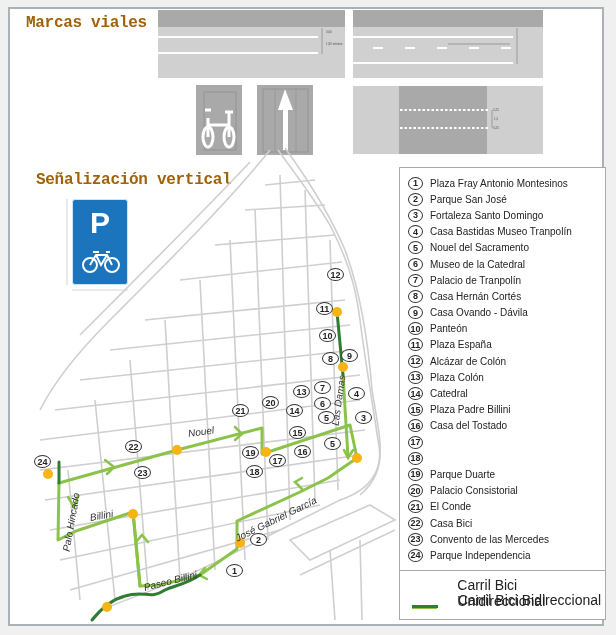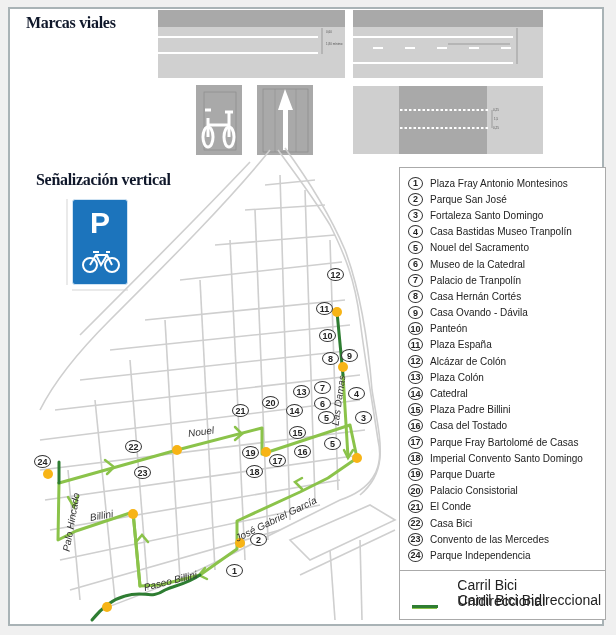--- a/index.html
+++ b/index.html
@@ -1,18 +1,18 @@
 <!DOCTYPE html>
 <html><head>
 <meta charset="utf-8">
 <style>
   html, body { margin:0; padding:0; background:#f0f0f0; }
   body { width:616px; height:635px; position:relative; overflow:hidden; font-family:"Liberation Sans", sans-serif; }
   .frame { position:absolute; left:8px; top:7px; width:596px; height:619px; background:#fff; border:2px solid #a9b3b6; box-sizing:border-box; }
-  .section-title { position:absolute; font-weight:bold; color:#0f172a; font-family:Liberation Serif, serif; letter-spacing:-0.3px; }
+  .section-title { position:absolute; font-weight:bold; color:#a16207; font-family:Liberation Mono, monospace; letter-spacing:-0.3px; }
   .t1 { left:26px; top:14px; font-size:16px; }
   .t2 { left:36px; top:171px; font-size:16px; }
   .panel { position:absolute; }
   .legend { position:absolute; left:399px; top:167px; width:207px; height:453px; border:1px solid #aaa; background:#fff; box-sizing:border-box; }
   .legend-list { position:absolute; left:8px; top:7px; margin:0; padding:0; list-style:none; }
   .legend-item { display:flex; align-items:center; height:16.2px; font-size:10px; color:#222; white-space:nowrap; }
   .num { display:inline-flex; align-items:center; justify-content:center; width:15px; height:13px; border:1.2px solid #333; border-radius:50%; font-size:9px; font-weight:bold; color:#222; margin-right:7px; box-sizing:border-box; background:#fff; }
   .legend-sep { position:absolute; left:0; right:0; top:402px; border-top:1px solid #aaa; }
   .key { position:absolute; left:12px; display:flex; align-items:flex-end; font-size:14px; color:#222; }
   .swatch { width:26px; height:3px; margin-right:20px; }
@@ -282,25 +282,23 @@
     <li class="legend-item">
         <span class="num">15</span>
         <span>Plaza Padre Billini</span>
       </li>
     <li class="legend-item">
         <span class="num">16</span>
         <span>Casa del Tostado</span>
       </li>
     <li class="legend-item">
         <span class="num">17</span>
-        <span>Parque Fray Bartolomé de Casas</span>
       </li>
     <li class="legend-item">
         <span class="num">18</span>
-        <span>Imperial Convento Santo Domingo</span>
       </li>
     <li class="legend-item">
         <span class="num">19</span>
         <span>Parque Duarte</span>
       </li>
     <li class="legend-item">
         <span class="num">20</span>
         <span>Palacio Consistorial</span>
       </li>
     <li class="legend-item">

